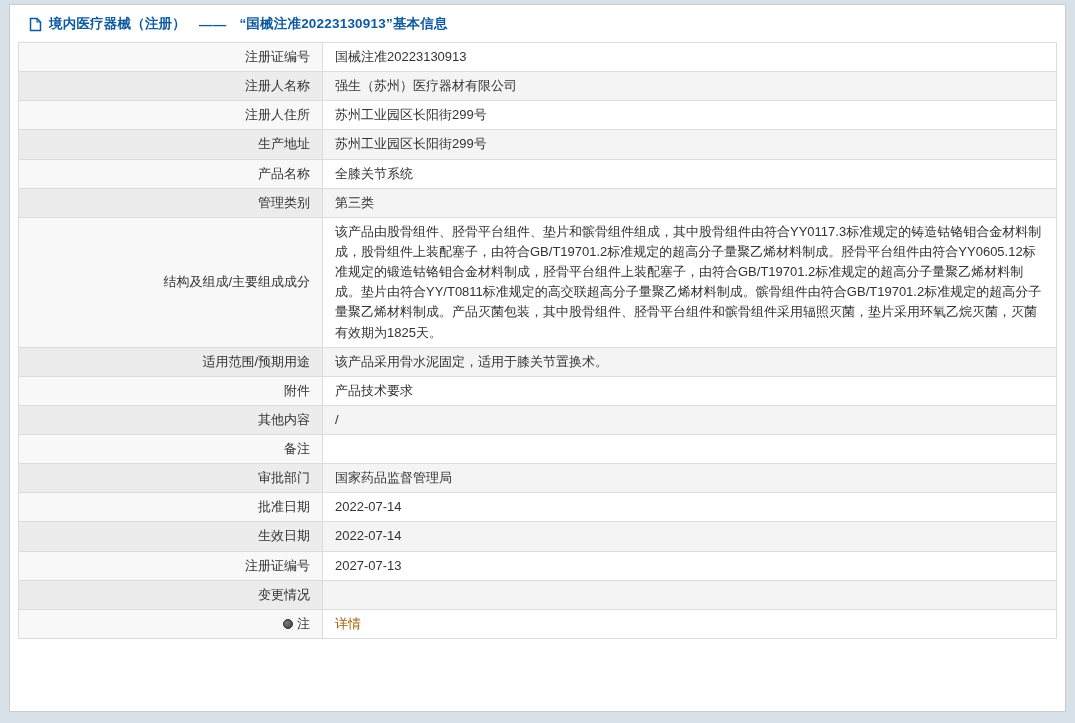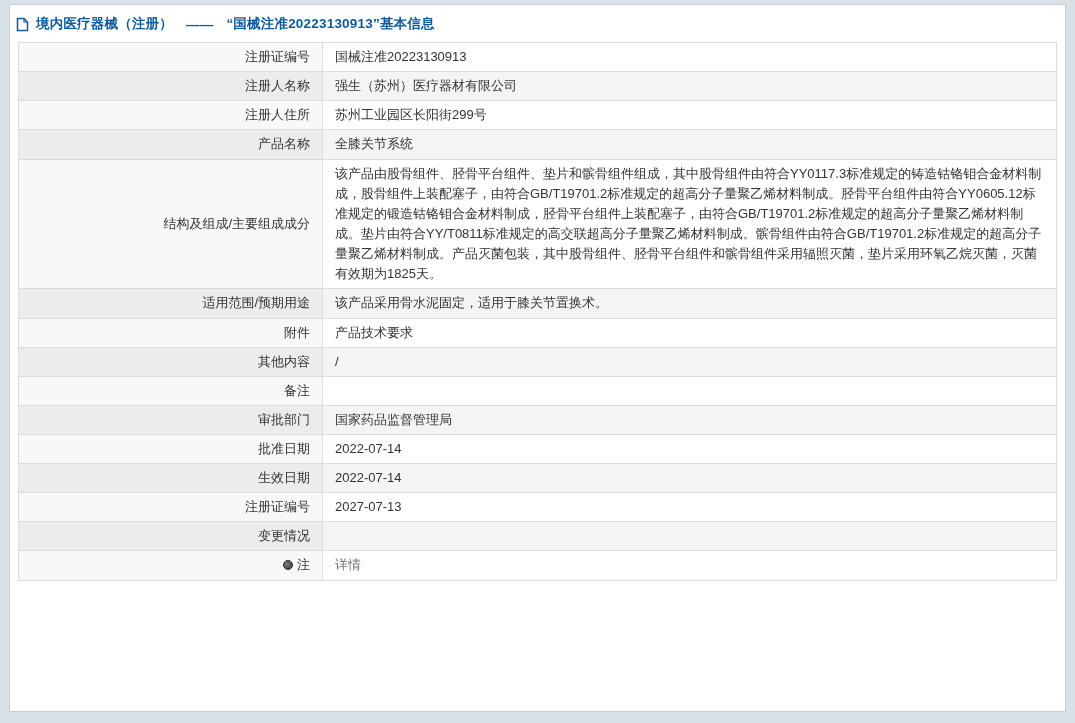--- a/index.html
+++ b/index.html
@@ -11,21 +11,21 @@
   }
   .panel {
     background: #ffffff;
     border: 1px solid #c6ccd2;
     min-height: 708px;
   }
   .header {
     display: flex;
     align-items: center;
     gap: 7px;
-    padding: 10px 6px 9px;
+    padding: 10px 19px 9px;
   }
   .doc-icon { flex: 0 0 auto; display: inline-flex; }
   .title-part {
     color: #0d5a9e;
     font-weight: bold;
     font-size: 13.5px;
     letter-spacing: 0.2px;
   }
   .title-dash { margin: 0 6px; }
   .table-wrap { padding: 0 8px 8px; }
@@ -51,21 +51,21 @@
   }
   td.value-cell {
     text-align: left;
     line-height: 1.55;
     background: #ffffff;
     margin-top: 33px;
   }
   tr:nth-child(even) td.label-cell { background: #ececec; }
   tr:nth-child(even) td.value-cell { background: #f4f4f4; }
   a.detail-link {
-    color: #737373;
+    color: #a16207;
     text-decoration: none;
     cursor: pointer;
   }
   .dot {
     display: inline-block;
     width: 10px;
     height: 10px;
     border-radius: 50%;
     background: radial-gradient(circle at 35% 35%, #7a7a7a, #3c3c3c);
     border: 1px solid #2f2f2f;
@@ -98,22 +98,30 @@
           </tr>
           <tr>
             <td class="label-cell"><span>注册人名称</span></td>
             <td class="value-cell"><span>强生（苏州）医疗器材有限公司</span></td>
           </tr>
           <tr>
             <td class="label-cell"><span>注册人住所</span></td>
             <td class="value-cell"><span>苏州工业园区长阳街299号</span></td>
           </tr>
           <tr>
+            <td class="label-cell"><span>生产地址</span></td>
+            <td class="value-cell"><span>苏州工业园区长阳街299号</span></td>
+          </tr>
+          <tr>
             <td class="label-cell"><span>产品名称</span></td>
             <td class="value-cell"><span>全膝关节系统</span></td>
+          </tr>
+          <tr>
+            <td class="label-cell"><span>管理类别</span></td>
+            <td class="value-cell"><span>第三类</span></td>
           </tr>
           <tr>
             <td class="label-cell"><span>结构及组成/主要组成成分</span></td>
             <td class="value-cell"><span>该产品由股骨组件、胫骨平台组件、垫片和髌骨组件组成，其中股骨组件由符合YY0117.3标准规定的铸造钴铬钼合金材料制成，股骨组件上装配塞子，由符合GB/T19701.2标准规定的超高分子量聚乙烯材料制成。胫骨平台组件由符合YY0605.12标准规定的锻造钴铬钼合金材料制成，胫骨平台组件上装配塞子，由符合GB/T19701.2标准规定的超高分子量聚乙烯材料制成。垫片由符合YY/T0811标准规定的高交联超高分子量聚乙烯材料制成。髌骨组件由符合GB/T19701.2标准规定的超高分子量聚乙烯材料制成。产品灭菌包装，其中股骨组件、胫骨平台组件和髌骨组件采用辐照灭菌，垫片采用环氧乙烷灭菌，灭菌有效期为1825天。</span></td>
           </tr>
           <tr>
             <td class="label-cell"><span>适用范围/预期用途</span></td>
             <td class="value-cell"><span>该产品采用骨水泥固定，适用于膝关节置换术。</span></td>
           </tr>
           <tr>

